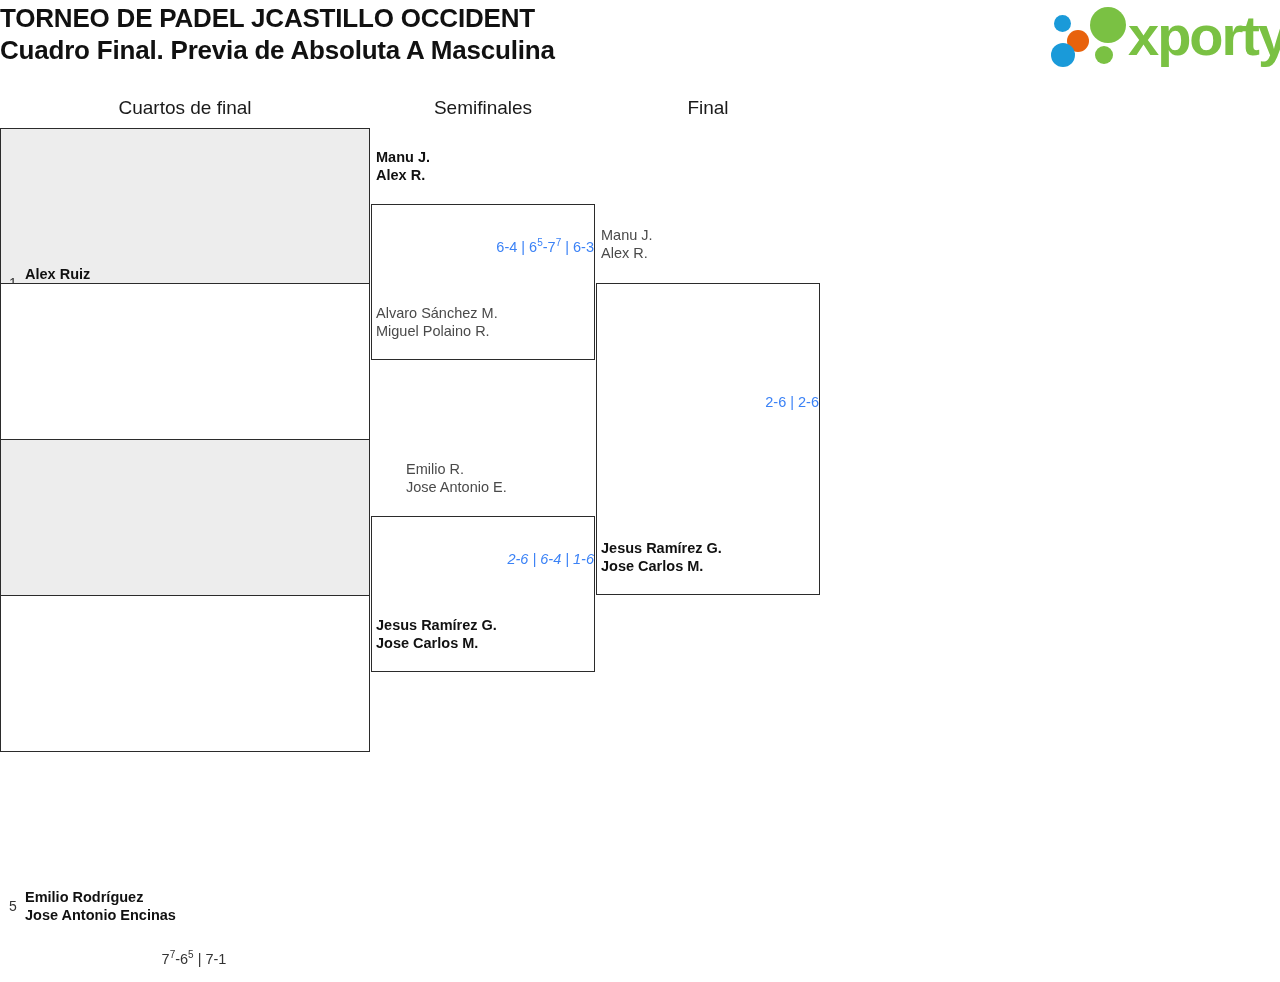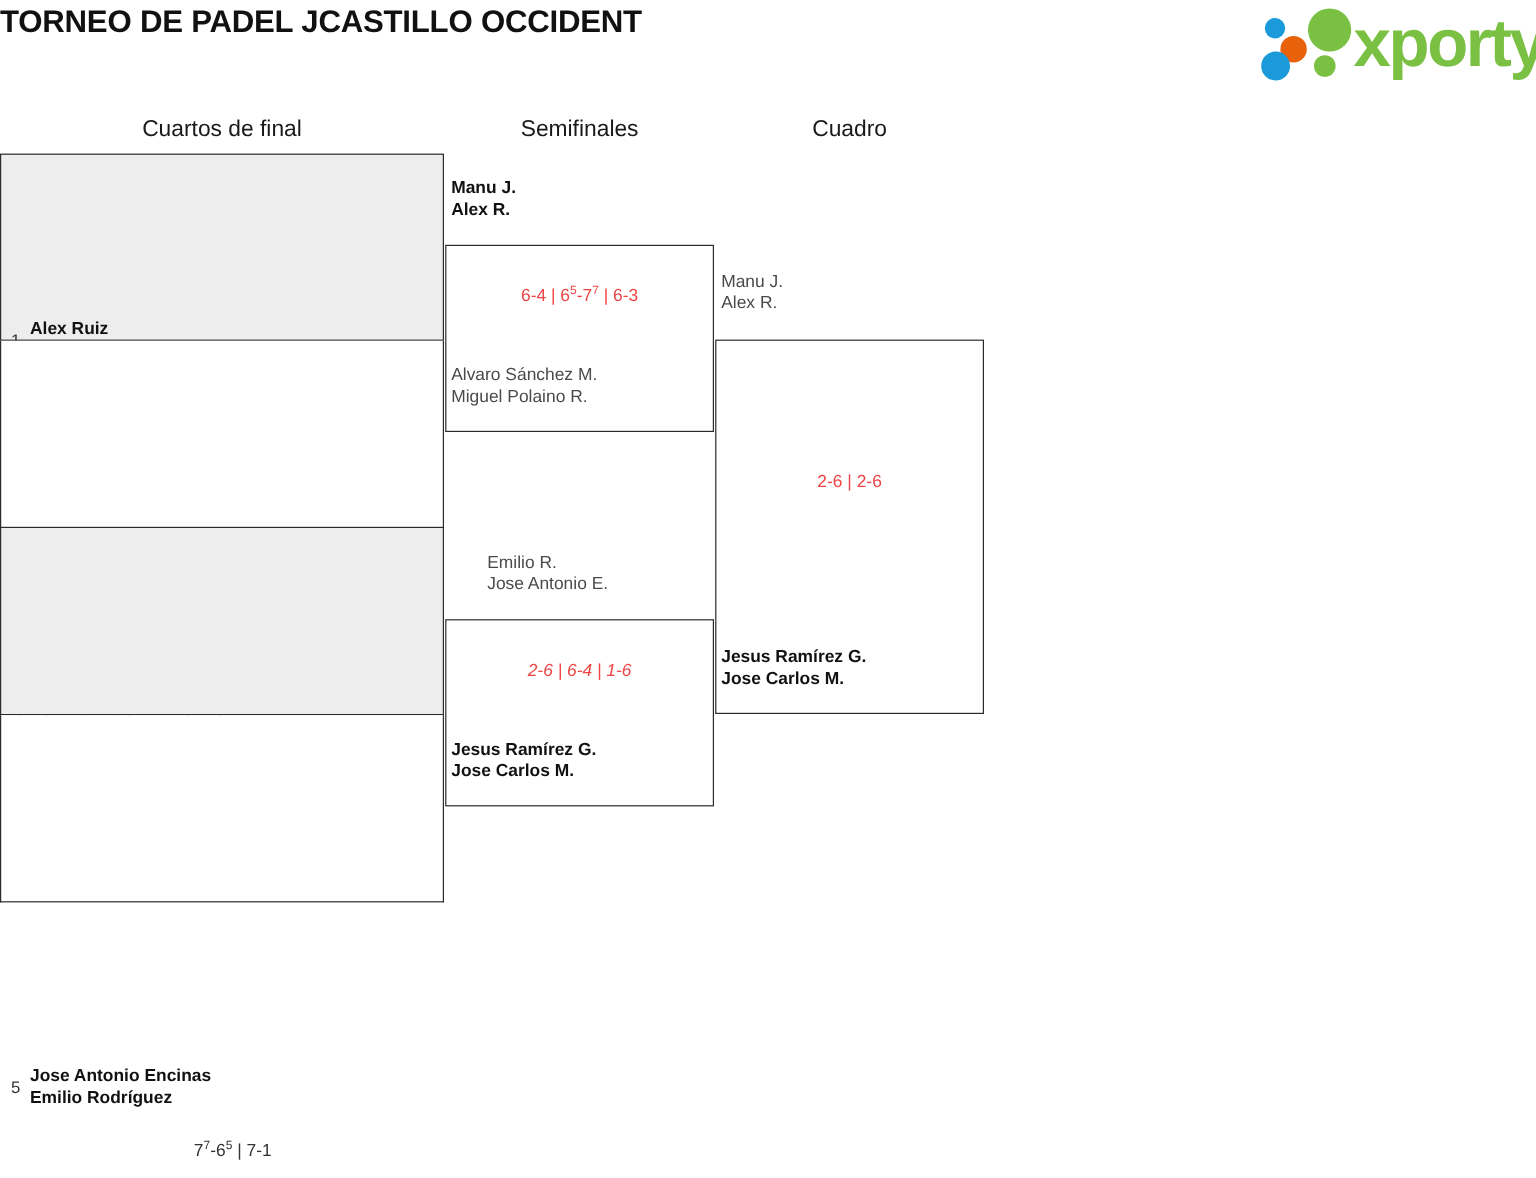--- a/index.html
+++ b/index.html
@@ -99,58 +99,59 @@
   .score sup { font-size: 10px; vertical-align: super; line-height: 0; }
 
   
   .conn-box {
     position: absolute;
     border: 1px solid #2b2b2b;
     background: #ffffff;
   }
   .conn-score {
     position: absolute; left: 0; width: 100%;
-    text-align: center;
-    font-size: 14.5px;
-    color: #ef4444;
+    text-align: right;
+    font-size: 14.5px;
+    color: #3b82f6;
     white-space: nowrap;
   }
   .conn-score sup { font-size: 10px; vertical-align: super; line-height: 0; }
 
   .adv-team {
     position: absolute;
     font-size: 14.5px;
     line-height: 18px;
     white-space: nowrap;
   }
   .adv-team.winner { font-weight: bold; color: #111111; }
   .adv-team.loser  { font-weight: normal; color: #4a4a4a; }
   .adv-team .ln { display: block; }
 </style>
 </head>
 <body>
 
 <div class="header">
   <div class="title-block">
     <div class="title-line">TORNEO DE PADEL JCASTILLO OCCIDENT</div>
+    <div class="title-line">Cuadro Final. Previa de Absoluta A Masculina</div>
   </div>
 
   <div class="logo">
     <span class="dot dot-blue-tl"></span>
     <span class="dot dot-orange"></span>
     <span class="dot dot-blue-bl"></span>
     <span class="dot dot-green-lg"></span>
     <span class="dot dot-green-sm"></span>
     <span class="logo-word">xporty</span>
   </div>
 </div>
 
 <div class="round-head" id="head-qf">Cuartos de final</div>
 <div class="round-head" id="head-sf">Semifinales</div>
-<div class="round-head" id="head-f">Cuadro</div>
+<div class="round-head" id="head-f">Final</div>
 
 <div class="bracket">
 
   <div class="qf-block shaded" style="top:128px; height:156px;">
     <div class="seed" style="top:146px;">1</div>
     <div class="team winner" style="top:136px;">
       <span class="ln">Alex Ruiz</span>
     </div>
     <div class="score" style="top:199px;"><span>6-3 | 3-6 | 7</span><sup>7</sup><span>-6</span><sup>5</sup><span></span></div>
     <div class="seed" style="top:249px;">2</div>
@@ -170,22 +171,22 @@
     <div class="seed" style="top:405px;">4</div>
     <div class="team loser" style="top:395px;">
       <span class="ln">Pablo López Sanchez</span>
       <span class="ln">Daniel Rodríguez Elvira</span>
     </div>
   </div>
 
   <div class="qf-block shaded" style="top:440px; height:156px;">
     <div class="seed" style="top:458px;">5</div>
     <div class="team winner" style="top:448px;">
+      <span class="ln">Emilio Rodríguez</span>
       <span class="ln">Jose Antonio Encinas</span>
-      <span class="ln">Emilio Rodríguez</span>
     </div>
     <div class="score" style="top:511px;"><span>7</span><sup>7</sup><span>-6</span><sup>5</sup><span> | 7-1</span></div>
 
   </div>
 
   <div class="qf-block" style="top:596px; height:156px;">
     
     
     
     

